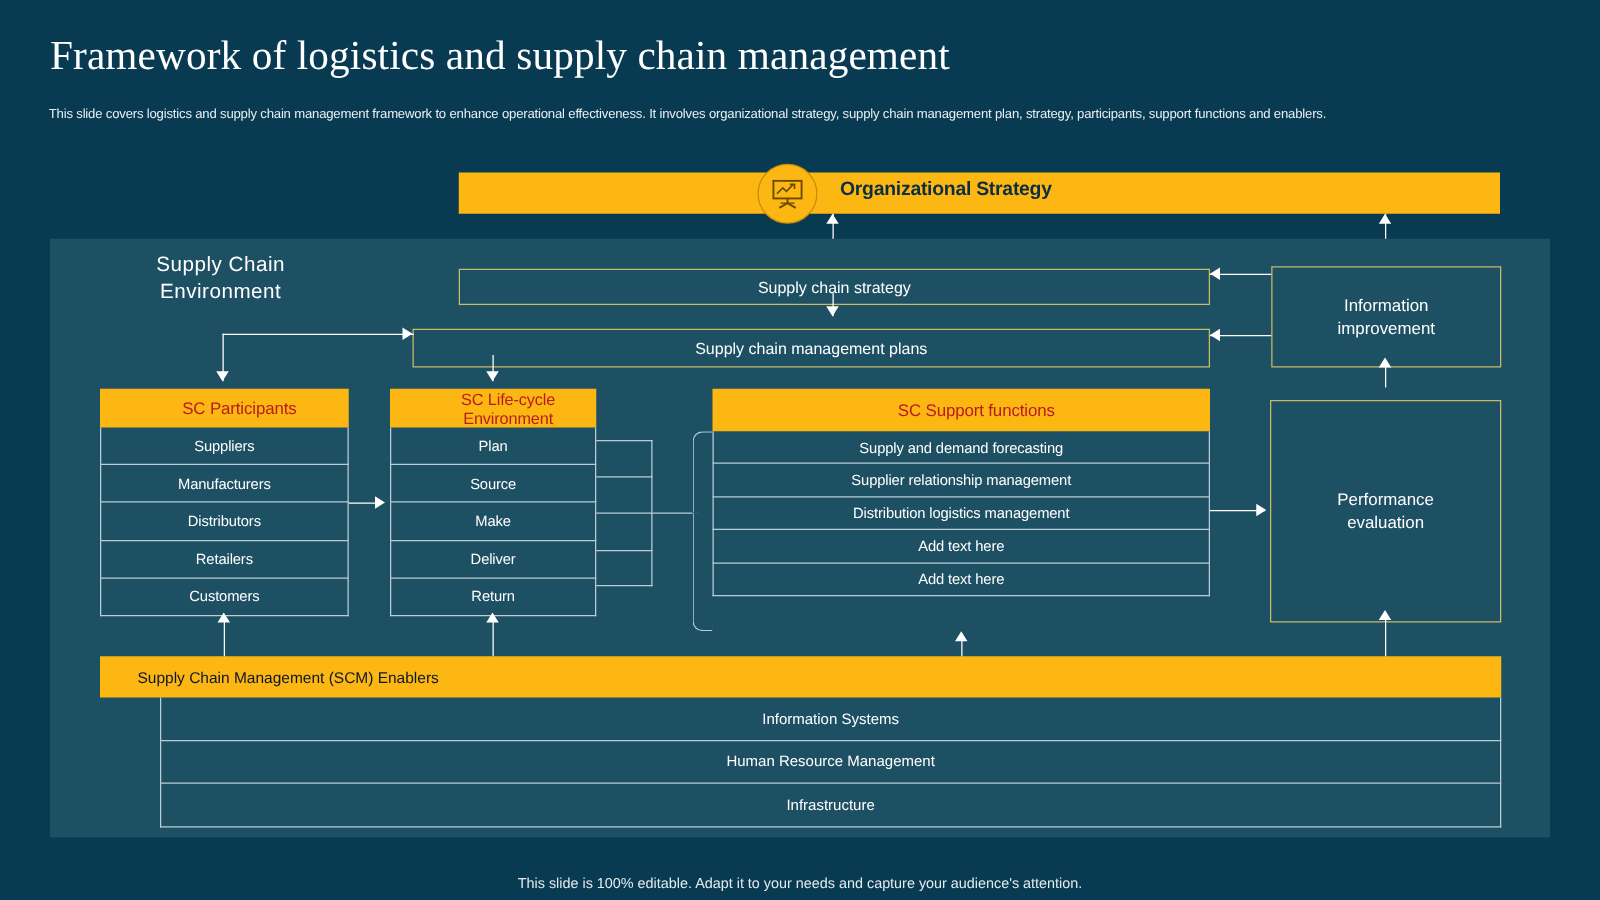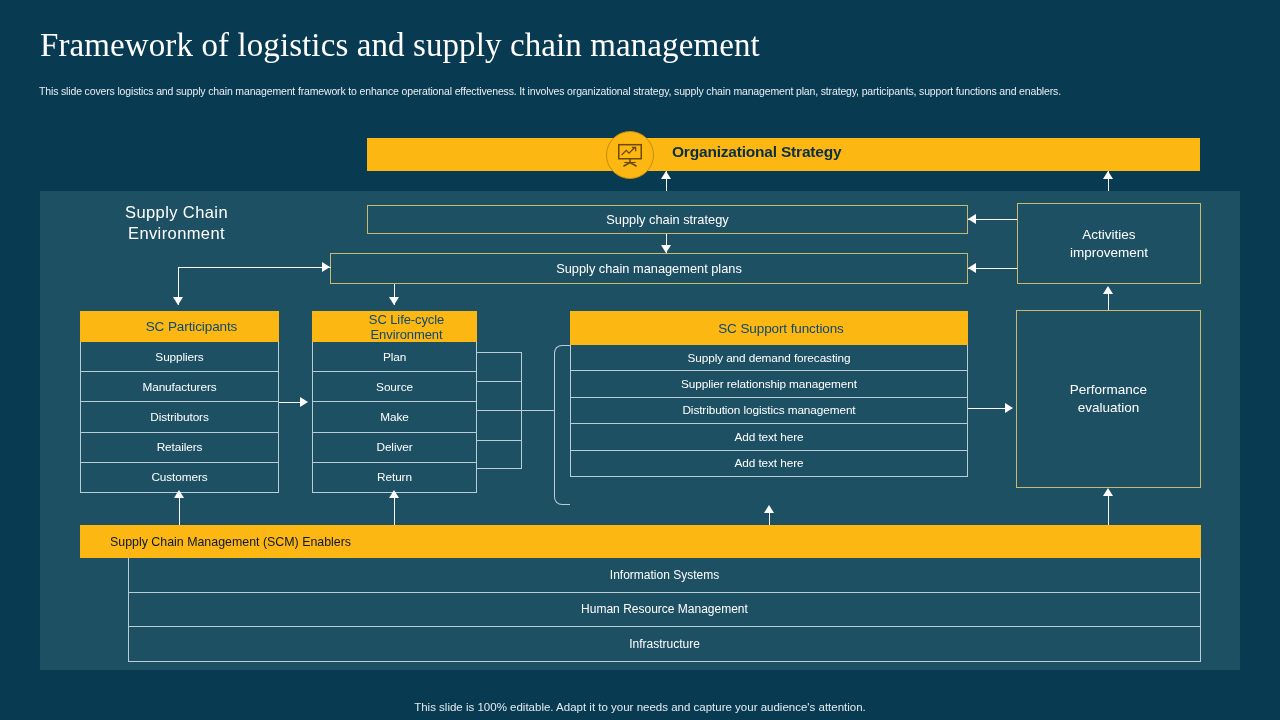--- a/index.html
+++ b/index.html
@@ -61,33 +61,34 @@
   }
 
   
   .obox {
     position: absolute;
     border: 1px solid #c9b96a;
     background: transparent;
     display: flex; align-items: center; justify-content: center;
     color: #ffffff; font-size: 12.8px; text-align: center;
     line-height: 18px;
+    margin-top: 10px;
   }
 
   #sc-strategy { left: 367px; top: 205px; width: 601px; height: 29px; }
   #scm-plans  { left: 330px; top: 253px; width: 638px; height: 31px; }
   #cont-improve { left: 1017px; top: 203px; width: 184px; height: 81px;
                   font-size: 13.5px; }
   #perf-eval  { left: 1016px; top: 310px; width: 185px; height: 178px;
                 font-size: 13.5px; }
 
   
   .col { position: absolute; }
   .col-head {
-    background: #fcb713; color: #0c4a6e;
+    background: #fcb713; color: #b91c1c;
     font-size: 13.5px; text-align: center;
     display: flex; align-items: center; justify-content: center;
     letter-spacing: -0.1px;
     padding-left: 24px;
   }
   .col-row {
     border: 1px solid #b9cdd6;
     border-top: none;
     color: #ffffff; font-size: 11.8px;
     display: flex; align-items: center; justify-content: center;
@@ -178,21 +179,21 @@
   <div class="sce-title">
     <div>Supply  Chain</div>
     <div>Environment</div>
   </div>
 
   <div class="obox" id="sc-strategy">Supply chain strategy</div>
   <div class="obox" id="scm-plans">Supply chain management plans</div>
 
   <div class="obox" id="cont-improve">
     <div>
-      <div>Activities</div>
+      <div>Information</div>
       <div>improvement</div>
     </div>
   </div>
 
   <div class="obox" id="perf-eval">
     <div>
       <div>Performance</div>
       <div>evaluation</div>
     </div>
   </div>

